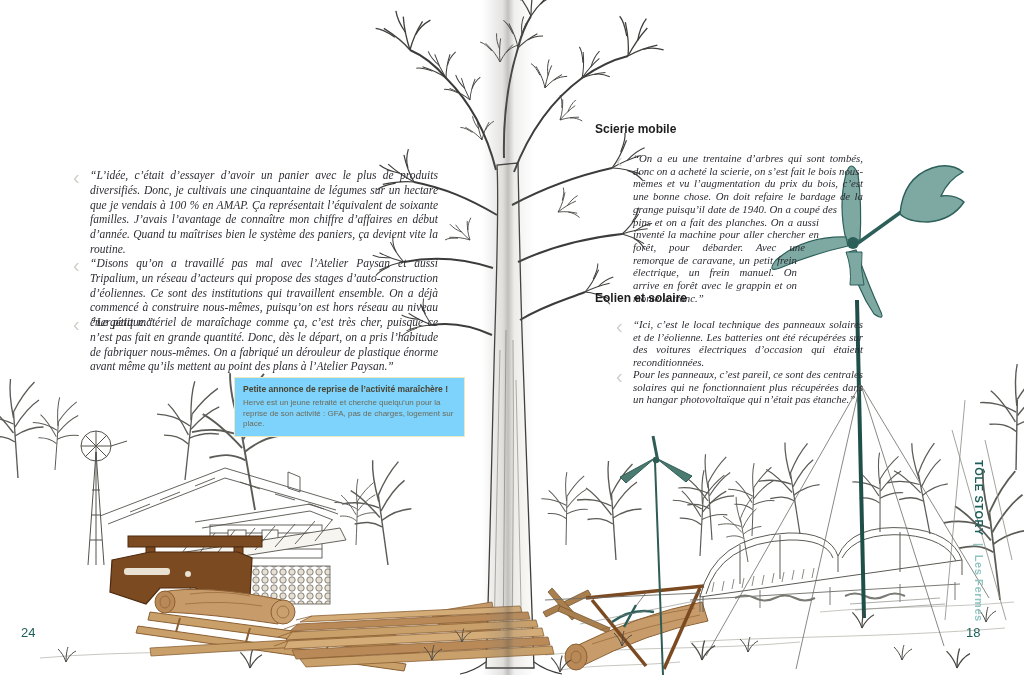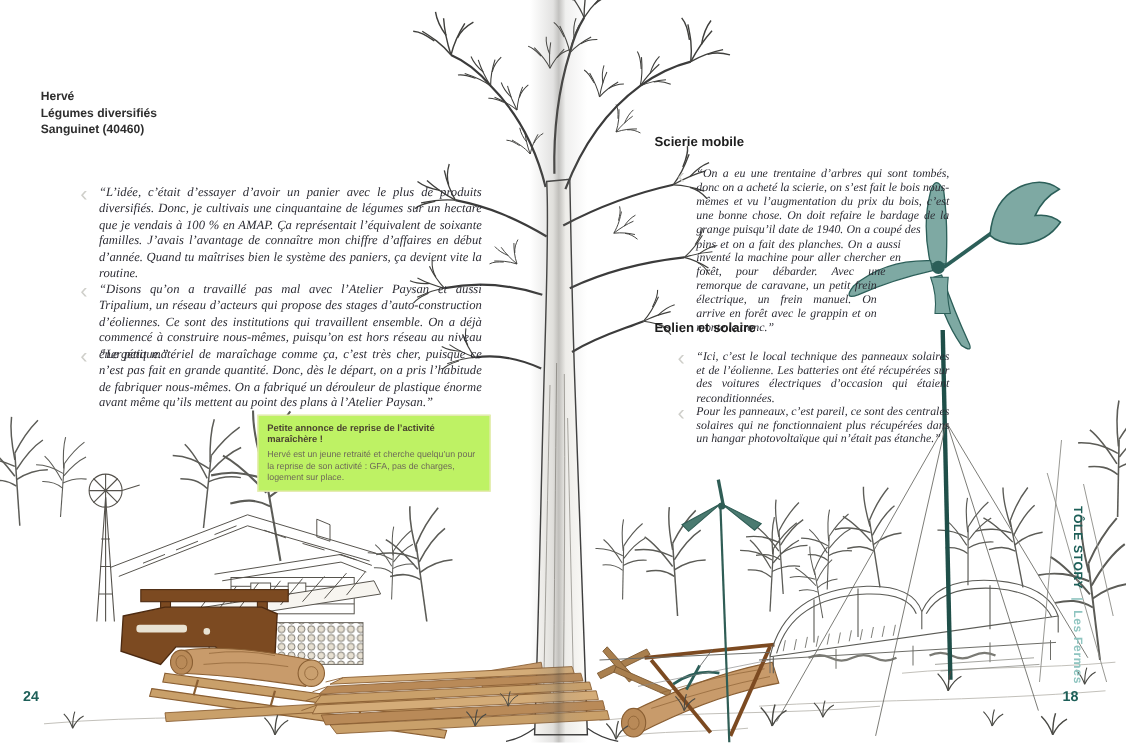--- a/index.html
+++ b/index.html
@@ -19,27 +19,27 @@
             color:#2e2e2e;line-height:15px;}
   .intro{position:absolute;left:72px;top:120px;width:364px;font-size:11px;
          color:#3c3c3c;line-height:15px;text-align:justify;}
   .quote{position:absolute;font-family:"Liberation Serif",serif;font-style:italic;
          color:#2c2c34;text-align:justify;}
   .lq{left:90px;width:348px;font-size:11.5px;line-height:14.8px;}
   .rq{left:633px;width:230px;font-size:10.8px;line-height:12.7px;}
   .qmark{position:absolute;left:-17px;top:2px;font-size:20px;color:#cfcfca;
          font-style:normal;font-family:"Liberation Sans",sans-serif;}
   .fl{float:right;clear:right;}
-  .notice{position:absolute;left:234px;top:377px;width:212px;min-height:56px;
-          background:#bef264;border:1px solid #eee8c2;box-sizing:border-box;
+  .notice{position:absolute;left:234px;top:377px;width:231px;min-height:56px;
+          background:#7dd3fc;border:1px solid #eee8c2;box-sizing:border-box;
           padding:6px 8px 6px 8px;}
   .notice-title{font-size:8.5px;font-weight:bold;color:#4a4330;margin-bottom:4px;}
   .notice-body{font-size:8px;color:#6e6a58;line-height:10.5px;}
   .heading{position:absolute;left:595px;font-size:12px;font-weight:bold;color:#1d1d1d;}
-  .pagenum{position:absolute;font-size:13px;font-weight:bold;color:#1d5f58;}
+  .pagenum{position:absolute;font-size:13px;font-weight:normal;color:#1d5f58;}
   .spine{position:absolute;left:973px;top:460px;height:170px;writing-mode:vertical-rl;
          font-size:11px;font-weight:bold;letter-spacing:0.6px;white-space:nowrap;}
   .spine .series{color:#1d5f58;}
   .spine .sep{color:#8fc5c0;padding:4px 0;}
   .spine .chapter{color:#8fc5c0;}
 </style>
 </head>
 <body>
 
 <svg id="art" class="layer" viewBox="0 0 1024 675">
@@ -296,25 +296,20 @@
     <use href="#grass" transform="translate(986,622)"></use>
     <use href="#grass" transform="translate(462,642) scale(0.9)"></use>
   </g>
 </svg>
 
 <div id="gutter"></div>
 
 <div id="text-layer" class="layer">
 
 
-  <div class="subtitle">
-    <div>Hervé</div>
-    <div>Légumes diversifiés</div>
-    <div>Sanguinet (40460)</div>
-  </div>
 
 
   <div class="quote lq" style="top:168px">
     <span class="qmark">‹</span>
     <span>“L’idée, c’était d’essayer d’avoir un panier avec le plus de produits diversifiés. Donc, je cultivais une cinquantaine de légumes sur un hectare que je vendais à 100 % en AMAP. Ça représentait l’équivalent de soixante familles. J’avais l’avantage de connaître mon chiffre d’affaires en début d’année. Quand tu maîtrises bien le système des paniers, ça devient vite la routine.</span>
   </div>
 
   <div class="quote lq" style="top:256px">
     <span class="qmark">‹</span>
     <span>“Disons qu’on a travaillé pas mal avec l’Atelier Paysan et aussi Tripalium, un réseau d’acteurs qui propose des stages d’auto-construction d’éoliennes. Ce sont des institutions qui travaillent ensemble. On a déjà commencé à construire nous-mêmes, puisqu’on est hors réseau au niveau énergétique.”</span>

